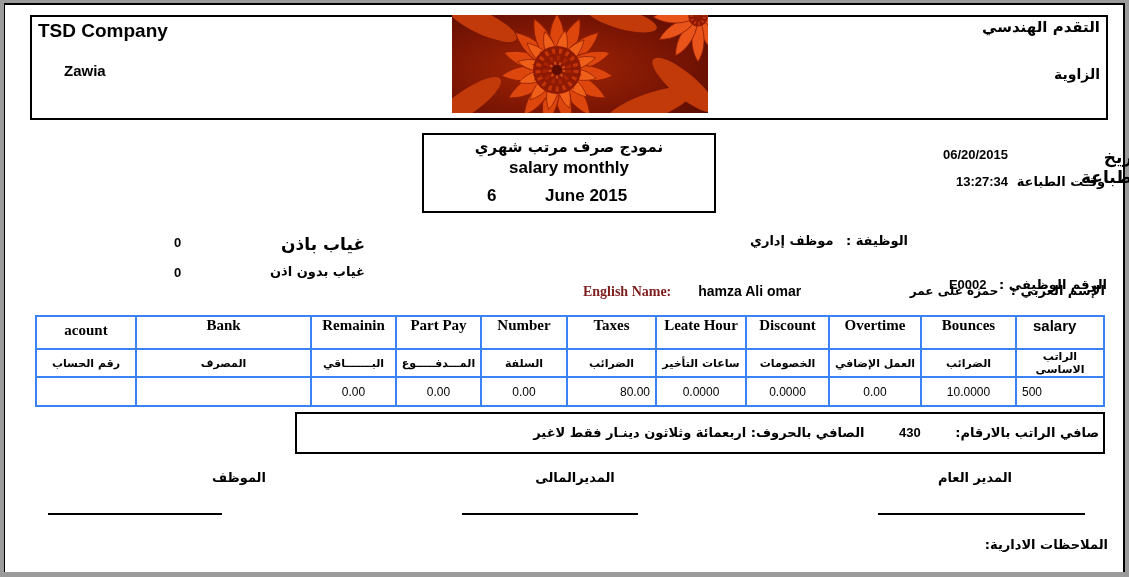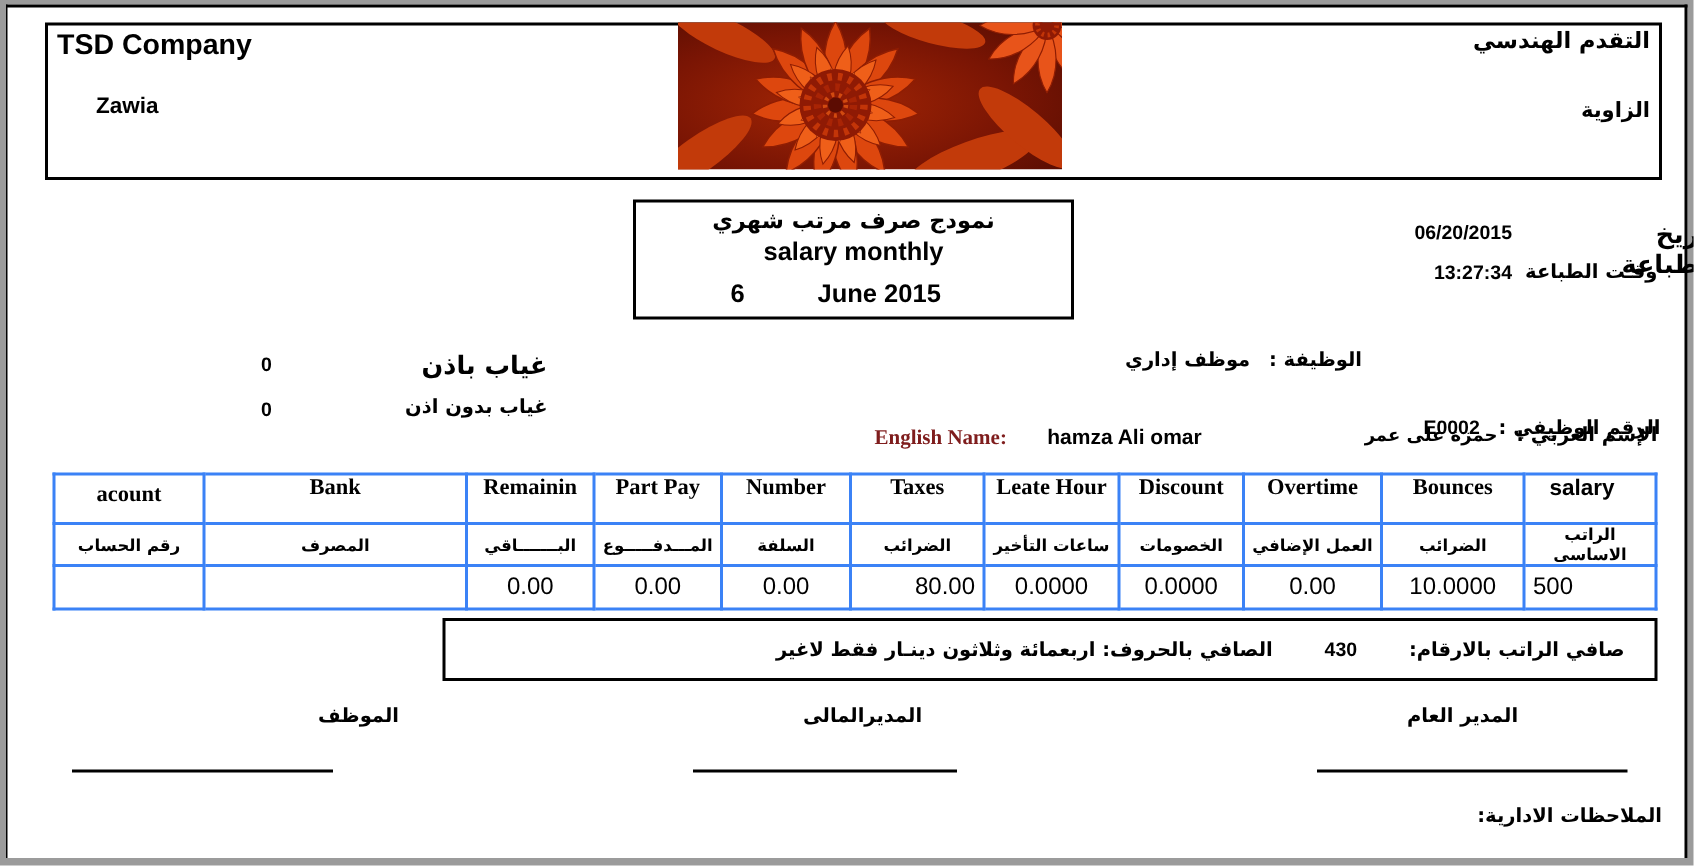--- a/index.html
+++ b/index.html
@@ -23,21 +23,21 @@
 
   
   table.salary{border-collapse:collapse;table-layout:fixed;width:1068px;background:#fff;}
   table.salary td{border:2px solid #3b82f6;padding:0;overflow:hidden;box-sizing:border-box;}
   td.h-en{font-family:"Liberation Serif","DejaVu Serif",serif;font-weight:bold;font-size:15px;
           text-align:center;height:31px;vertical-align:top;}
   td.h-en .clipwrap{height:31px;overflow:hidden;line-height:26px;}
   td.h-en.sansface{font-family:"Liberation Sans","DejaVu Sans",sans-serif;text-align:left;padding-left:16px;}
   td.h-ar{direction:rtl;font-family:"DejaVu Sans",sans-serif;font-weight:bold;font-size:11px;
           text-align:center;height:22px;}
-  td.val{font-family:"Liberation Sans","DejaVu Sans",sans-serif;font-size:16px;height:29px;
+  td.val{font-family:"Liberation Sans","DejaVu Sans",sans-serif;font-size:12px;height:29px;
          text-align:center;vertical-align:middle;}
   td.val.vr{text-align:right;padding-right:5px;}
   td.val.vl{text-align:left;padding-left:5px;}
 
   .sigline{border-top:2px solid #000;height:0;}
 </style>
 </head>
 <body>
 
 <div class="abs page"></div>
@@ -230,21 +230,21 @@
       <td class="val">0.0000</td>
       <td class="val">0.0000</td>
       <td class="val">0.00</td>
       <td class="val">10.0000</td>
       <td class="val vl">500</td>
     </tr>
   </tbody>
     </table>
 </div>
 
-<div class="abs box ar" style="left:295px;top:412px;width:810px;height:42px;font-size:13px;line-height:38px;padding-right:20px;">
+<div class="abs box ar" style="left:295px;top:412px;width:810px;height:42px;font-size:13px;line-height:38px;padding-right:4px;">
   <span>صافي الراتب بالارقام:</span>
   <span class="sans" style="margin:0 30px;direction:ltr;display:inline-block;">430</span>
   <span>الصافي بالحروف:</span>
   <span style="margin-left:8px;">اربعمائة وثلاثون دينـار فقط لاغير</span>
 </div>
 
 <div class="abs ar c" style="left:880px;top:470px;width:190px;font-size:13px;">المدير العام</div>
 <div class="abs ar c" style="left:495px;top:470px;width:160px;font-size:13px;">المديرالمالى</div>
 <div class="abs ar c" style="left:164px;top:470px;width:150px;font-size:13px;">الموظف</div>
 

